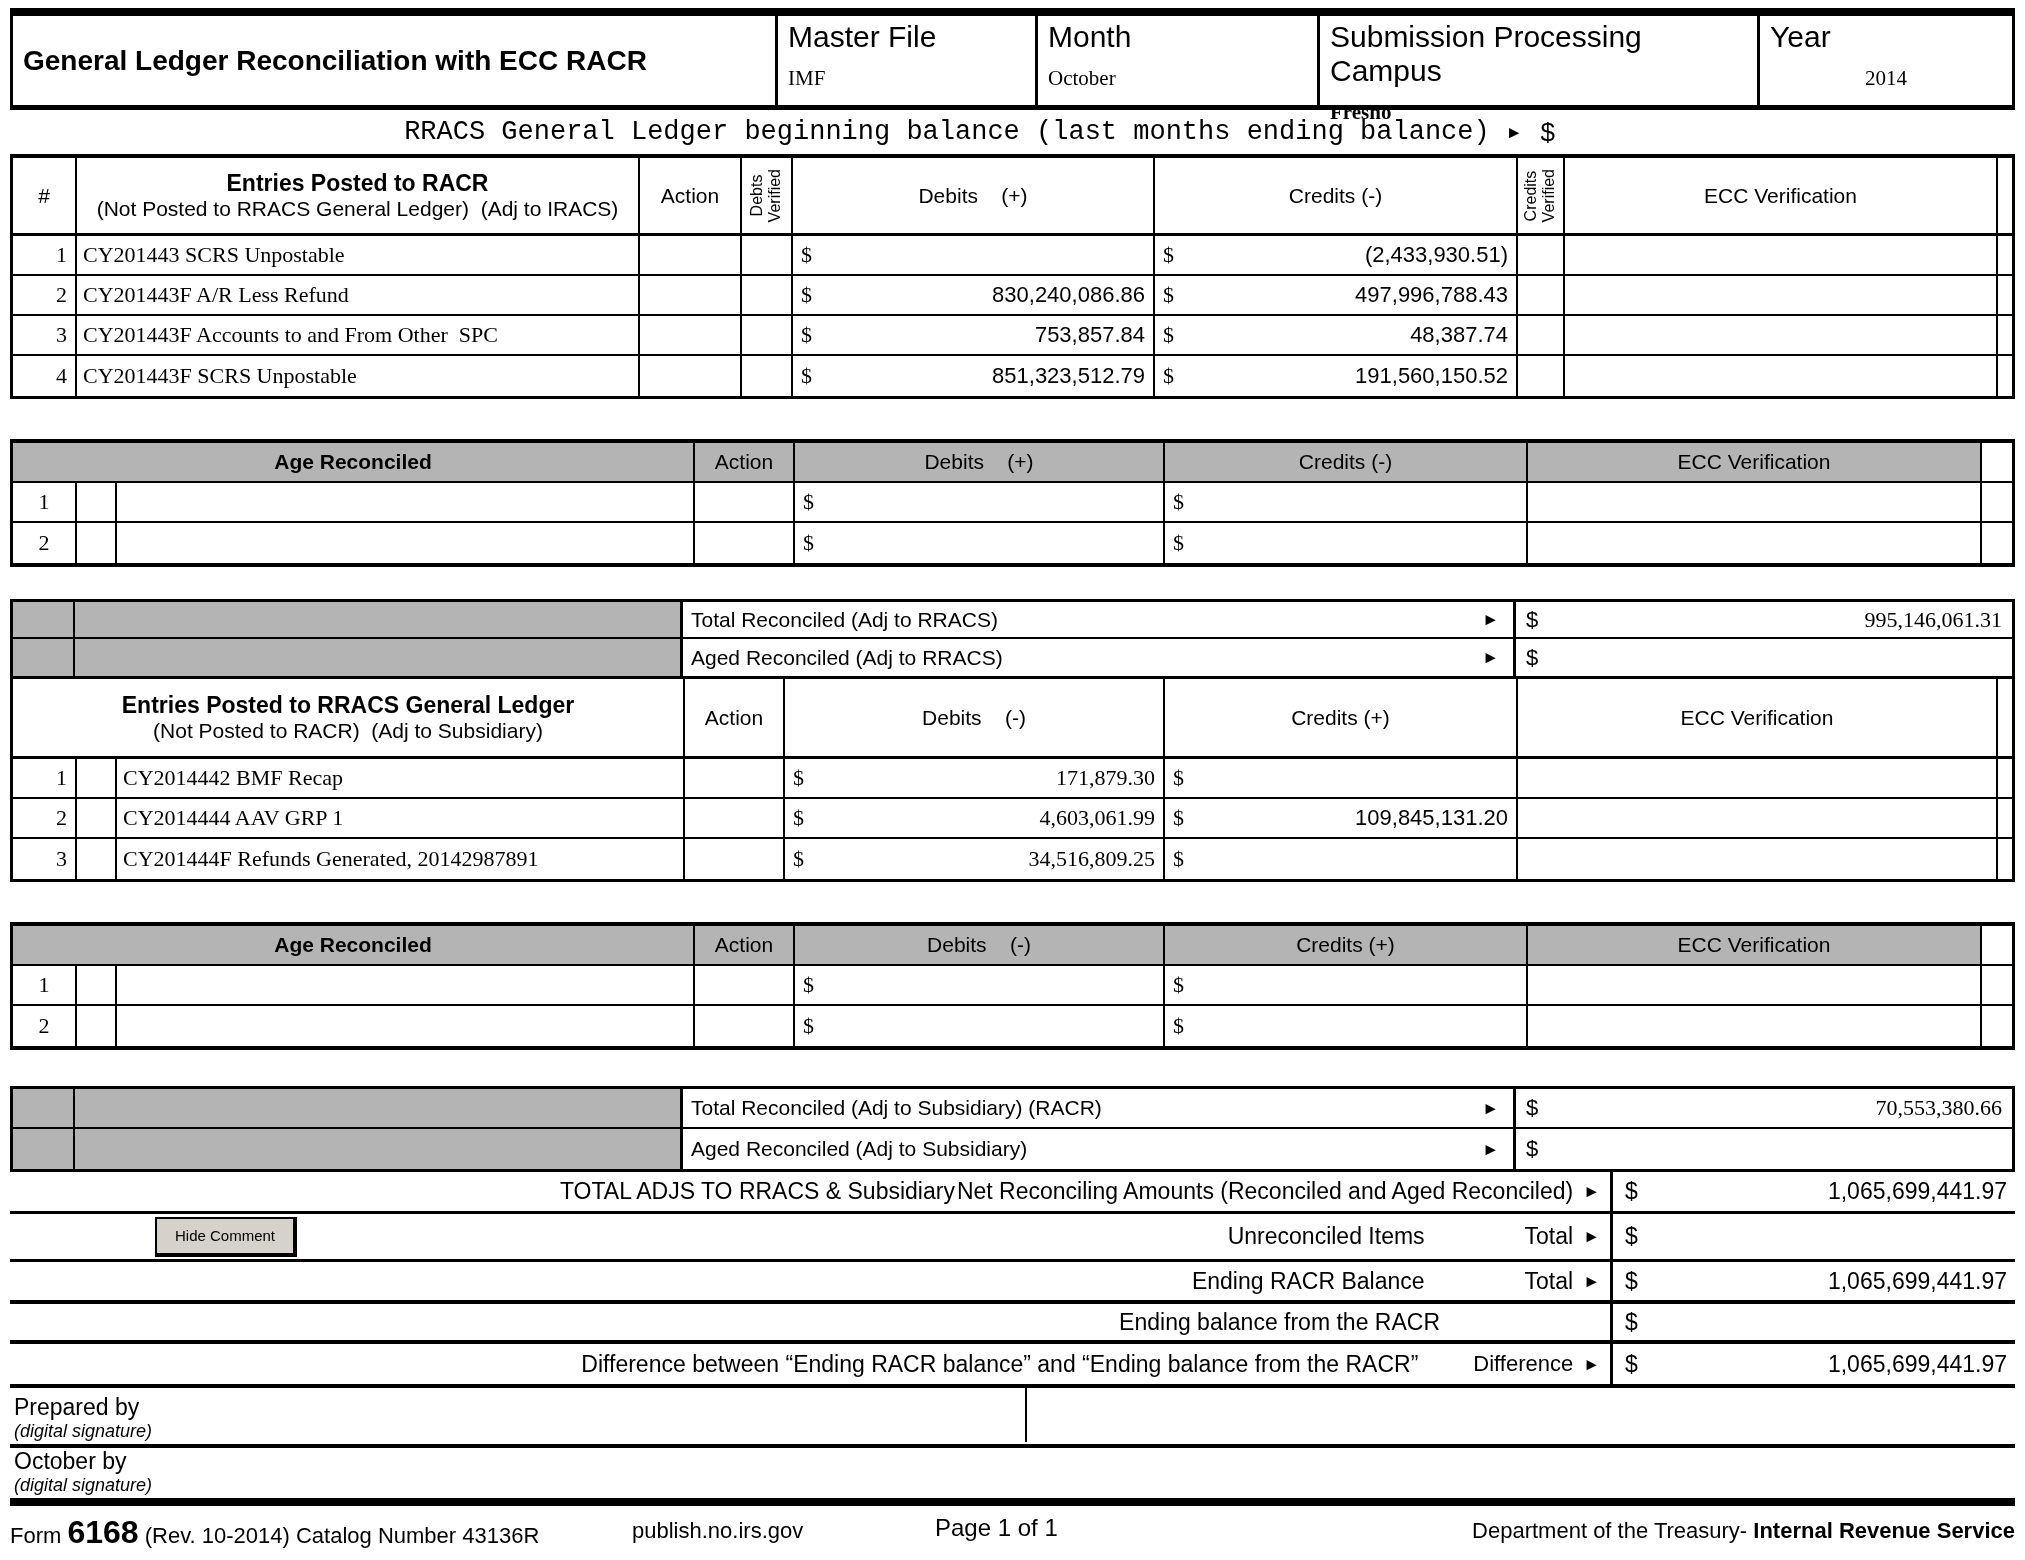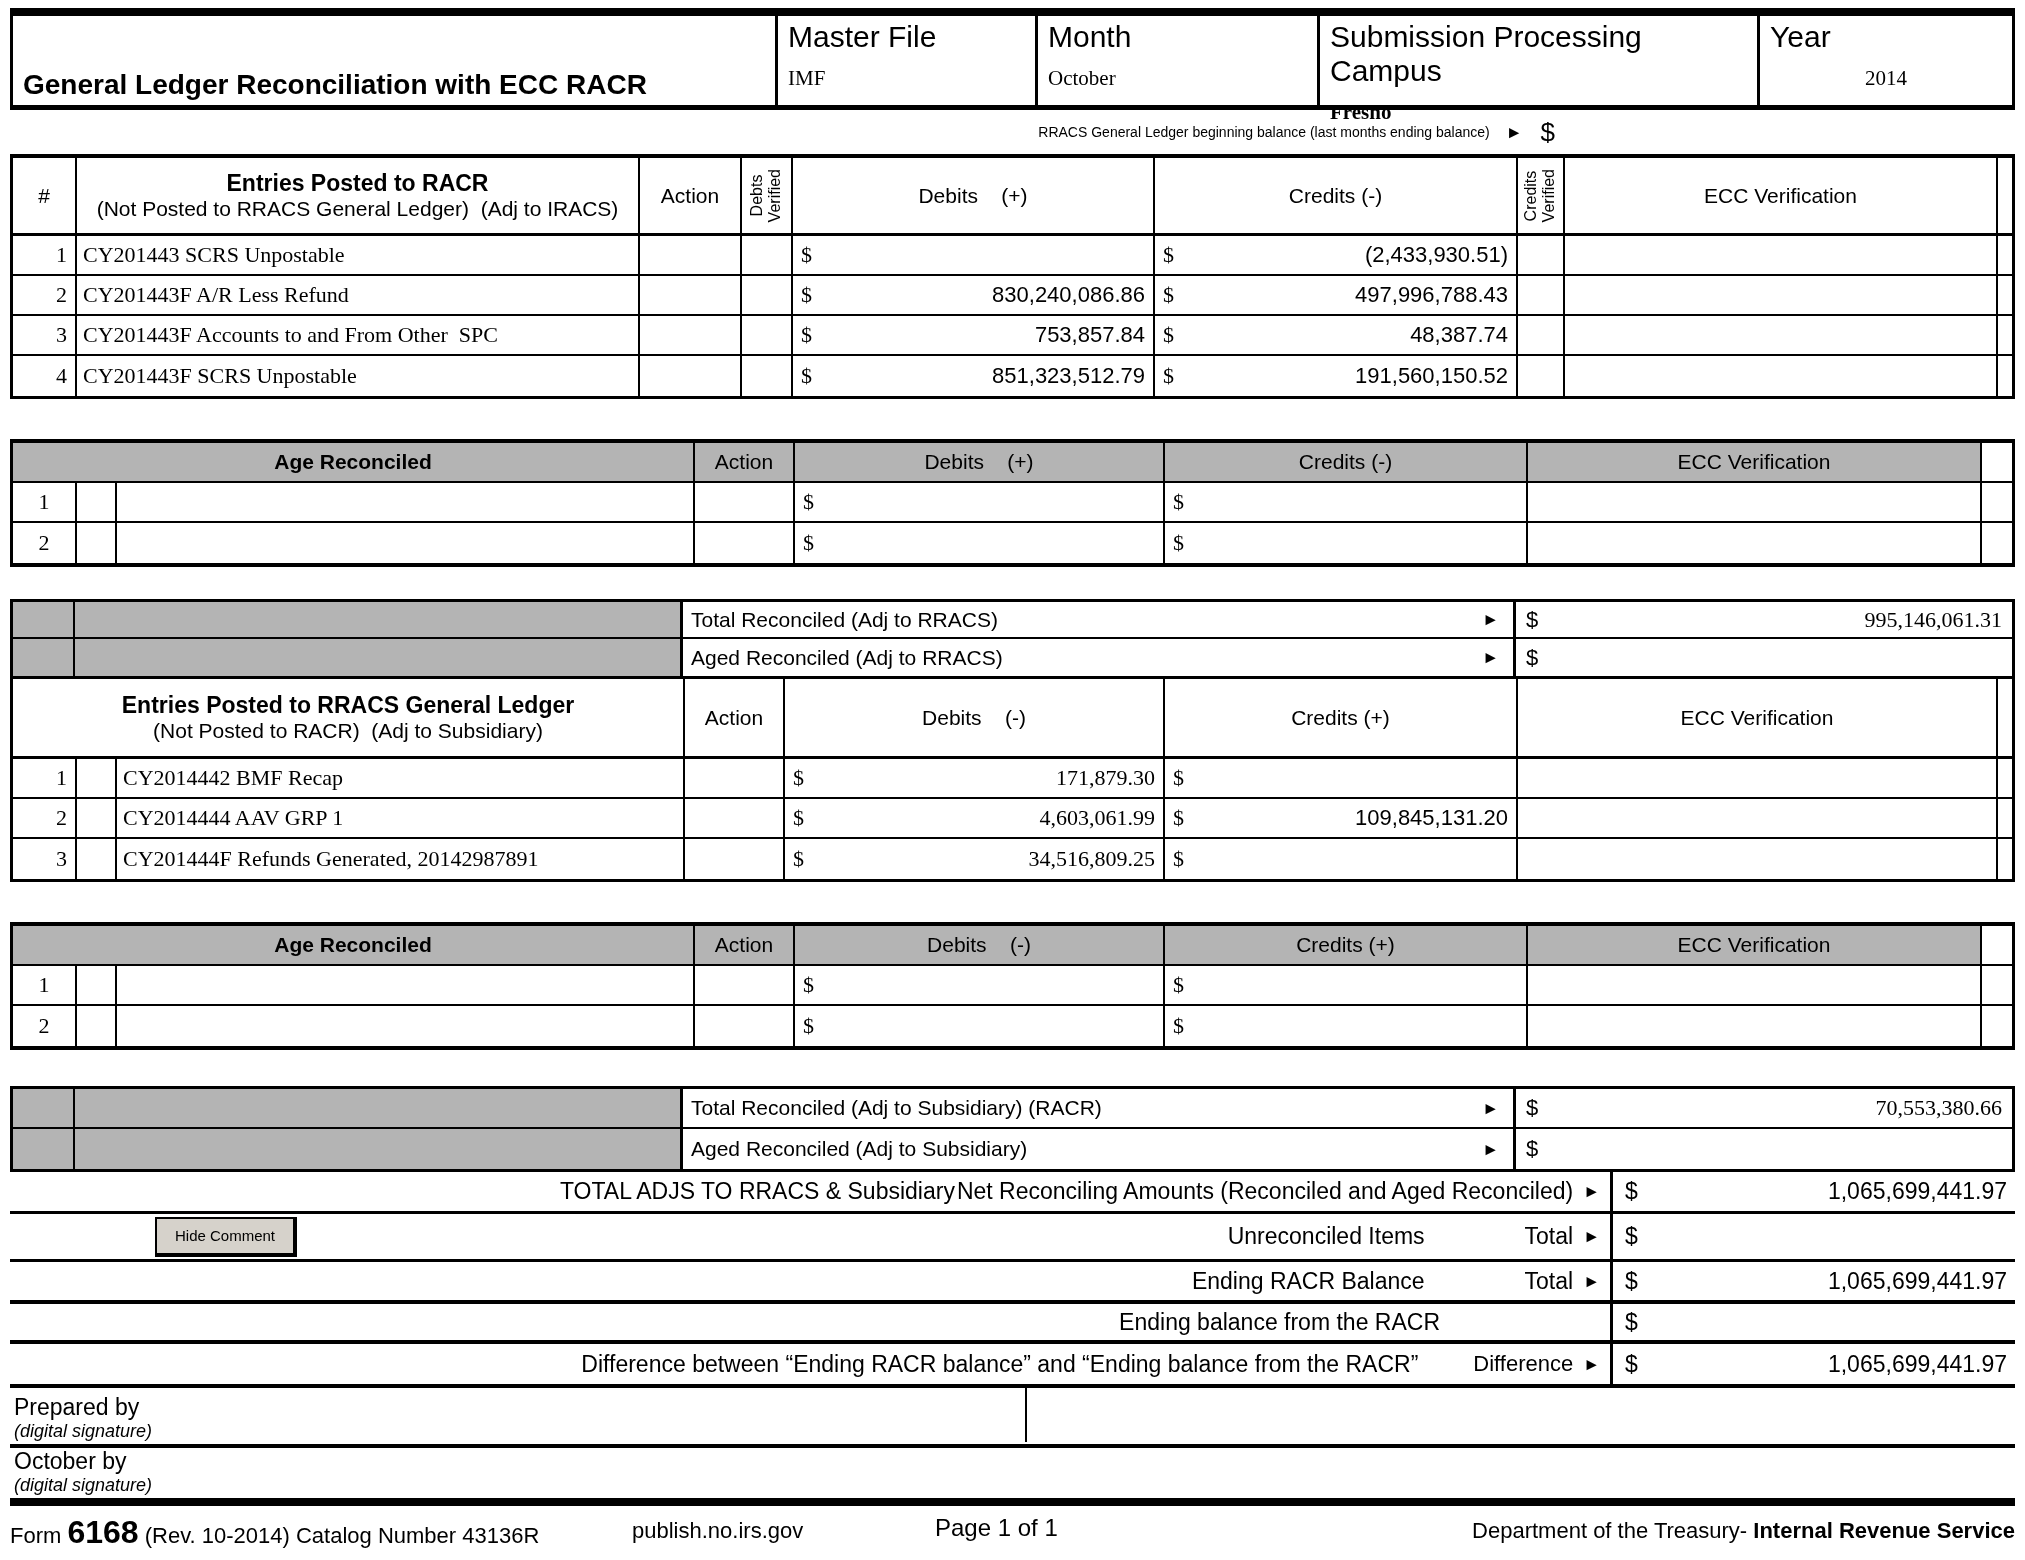--- a/index.html
+++ b/index.html
@@ -9,31 +9,31 @@
           font-family:"Liberation Sans", sans-serif; position:relative; overflow:hidden; }
   .m { margin-left:10px; margin-right:10px; }
   .serif { font-family:"Liberation Serif", serif; }
   .sans  { font-family:"Liberation Sans", sans-serif; }
 
   
   .hdr-table { display:flex; margin-top:8px; border:3px solid #000; border-top:8px solid #000;
                border-bottom:5px solid #000; height:102px; }
   .hdr-cell { border-left:3px solid #000; padding:4px 10px; display:flex; flex-direction:column; }
   .hdr-cell:first-child { border-left:none; }
-  .hdr-title { width:762px; justify-content:flex-end; }
+  .hdr-title { width:762px; justify-content:center; }
   .hdr-title span { font-size:28px; font-weight:bold; }
   .hdr-label { font-size:30px; margin-bottom:12px; }
   .hdr-value { font-size:21px; }
   .w-mf{width:260px;} .w-spc{width:440px;} .w-mo{width:282px;} .w-yr{flex:1;}
   .yr-center { text-align:center; }
 
   
   .begin-row { height:44px; display:flex; align-items:center; justify-content:flex-end;
                padding-right:460px; }
-  .begin-row .lbl { font-size:14px; }
+  .begin-row .lbl { font-size:27px;font-family:Liberation Mono, monospace; }
   .arrow { font-size:17px; line-height:1; }
   .begin-row .arrow { margin:0 18px 0 16px; }
   .begin-row .cur { font-size:26px; }
 
   
   .tbl { border:3px solid #000; }
   .trow { display:flex; border-bottom:2px solid #000; height:40px; }
   .trow:last-child { border-bottom:none; }
   .cell { border-left:2px solid #000; display:flex; align-items:center; }
   .cell:first-child { border-left:none; }

